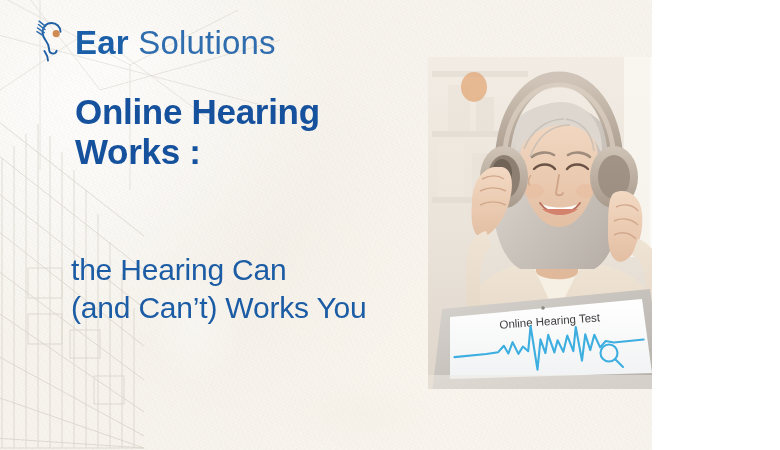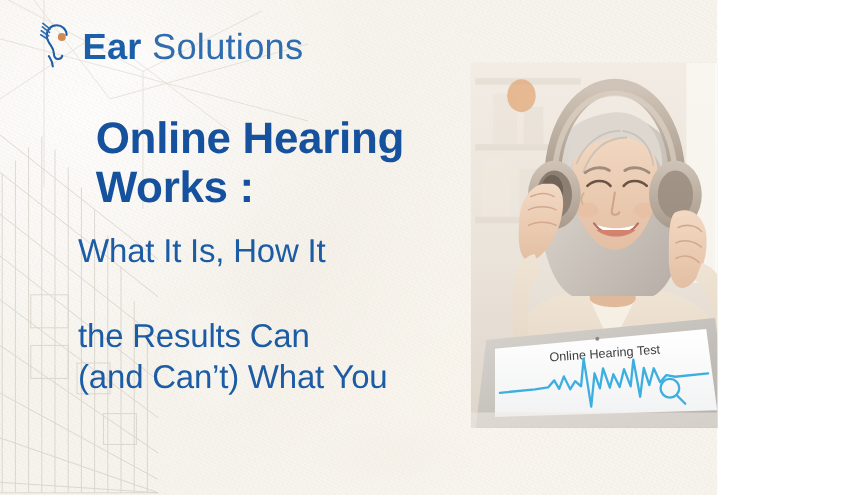--- a/index.html
+++ b/index.html
@@ -99,22 +99,22 @@
   }
 
   
   .headline-block {
     position: absolute;
     left: 71px;
     top: 88px;
     width: 330px;
   }
   .headline {
-    margin: 16px;
-    font-size: 40px;
+    margin: 4px;
+    font-size: 35px;
     font-weight: 700;
     line-height: 1.13;
     color: #15519c;
     letter-spacing: -0.3px;
   }
   .subhead {
     margin: 2px 0 0 0;
     font-size: 30px;
     font-weight: 400;
     line-height: 1.27;
@@ -210,24 +210,24 @@
     </svg>
     <div class="logo-text"><span class="logo-ear">Ear</span> <span class="logo-sol">Solutions</span></div>
   </div>
 
   <div class="headline-block">
     <h1 class="headline">
       <span>Online Hearing</span><br>
       <span>Works :</span>
     </h1>
     <p class="subhead">
-      <span>What It Is, How It</span><br>
       <br>
-      <span>the Results Can</span><br>
-      <span>(and Can’t) What You</span>
+      <br>
+      <span>the Hearing Can</span><br>
+      <span>(and Can’t) Works You</span>
     </p>
   </div>
 
   <div class="hero-photo">
     <svg class="hero-svg" viewBox="0 0 258 332" preserveAspectRatio="xMidYMid slice">
       <defs>
         <linearGradient id="roomBg" x1="0" y1="0" x2="0" y2="1">
           <stop offset="0%" stop-color="#f2ece4"></stop>
           <stop offset="55%" stop-color="#eae3da"></stop>
           <stop offset="100%" stop-color="#ded5ca"></stop>

